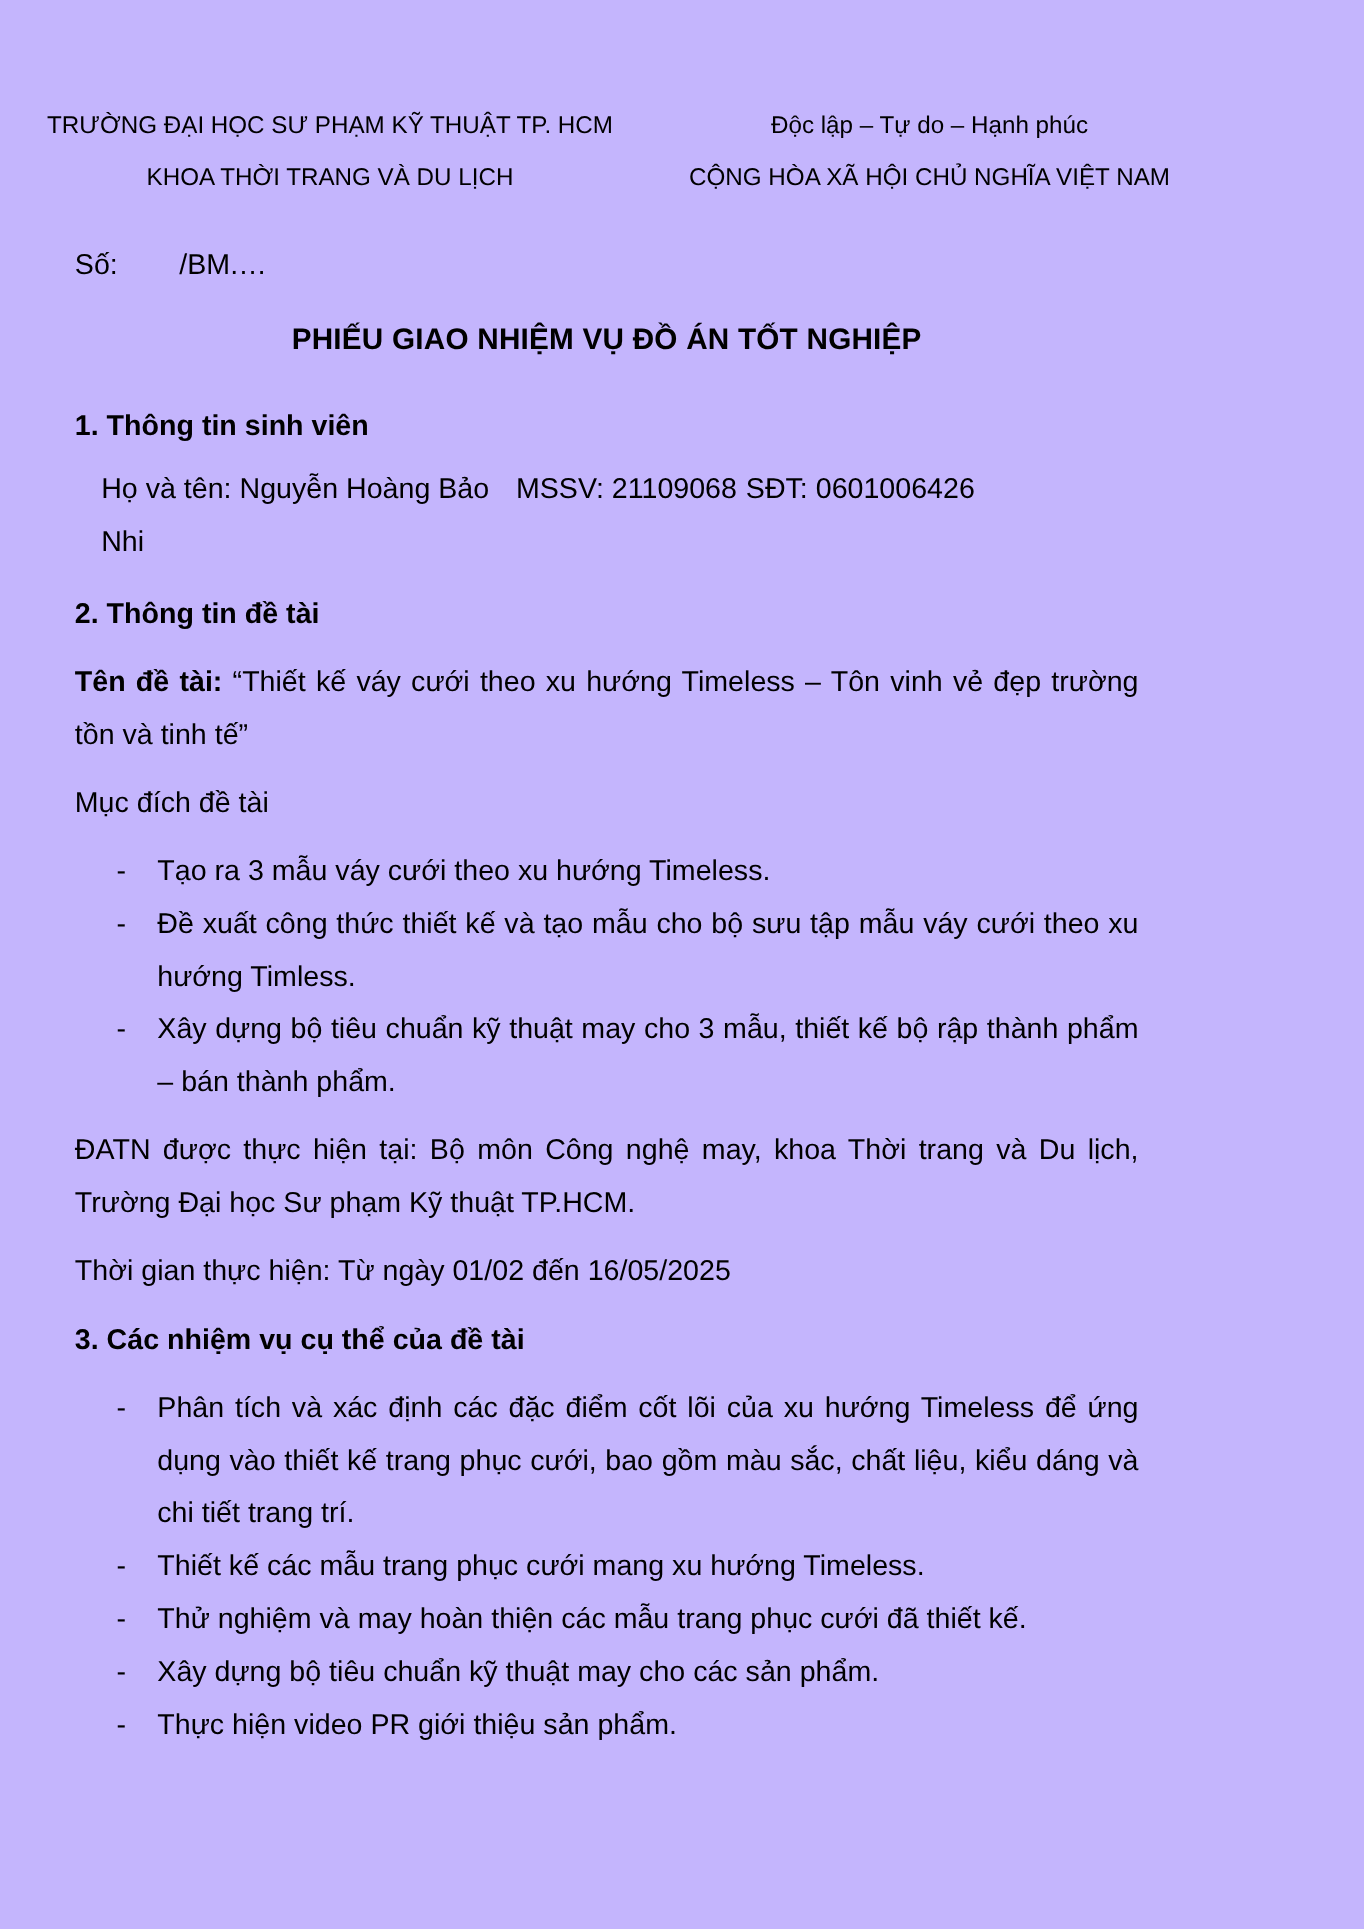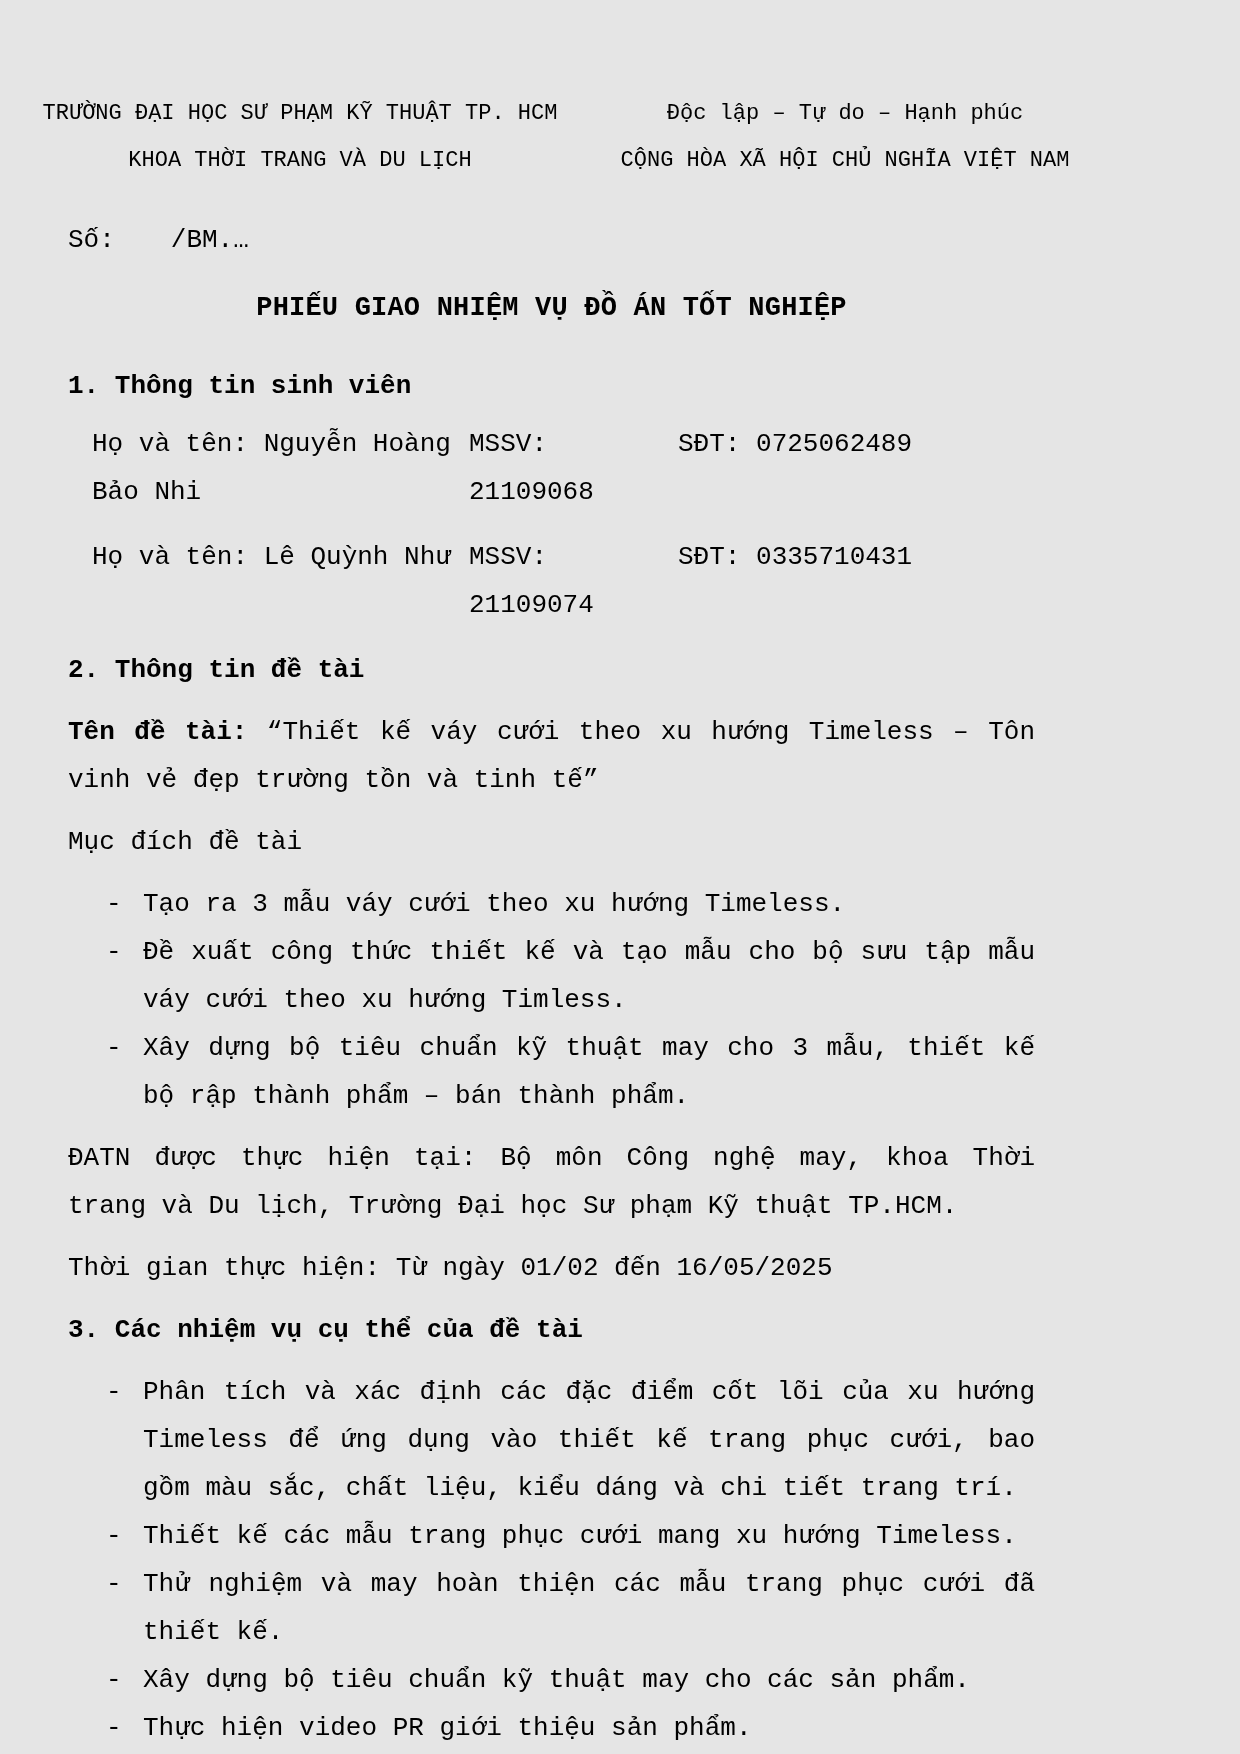--- a/index.html
+++ b/index.html
@@ -1,20 +1,20 @@
 <!DOCTYPE html>
 <html><head>
 <meta charset="utf-8">
 <style>
   html,body{margin:0;padding:0;background:#ffffff;}
   .page{
     position:relative;
     width:1240px;height:1754px;
-    background:#e5e5e5;color:#000;
-    font-family:Liberation Mono, monospace;
+    background:#c4b5fd;color:#000;
+    font-family:Liberation Sans, sans-serif;
     overflow:hidden;
   }
   .header{display:flex;padding-top:90px;font-size:22px;line-height:47px;}
   .header-left{width:600px;text-align:center;}
   .header-right{width:490px;text-align:center;}
   .content{margin-left:68px;width:967px;font-size:26px;line-height:48px;}
   .so-line{margin-top:32px;}
   .so-value{margin-left:56px;}
   .doc-title{margin-top:20px;font-size:27px;font-weight:bold;text-align:center;letter-spacing:.2px;}
   .sec-h{font-weight:bold;margin-top:14px;}
@@ -51,28 +51,23 @@
       <span>Số:</span><span class="so-value">/BM.…</span>
     </div>
 
     <div class="doc-title">PHIẾU GIAO NHIỆM VỤ ĐỒ ÁN TỐT NGHIỆP</div>
 
     <div class="sec-h first">1. Thông tin sinh viên</div>
 
     <div class="student-row r1">
       <span><span>Họ và tên:</span> <span>Nguyễn Hoàng Bảo Nhi</span></span>
       <span><span>MSSV:</span> <span>21109068</span></span>
-      <span><span>SĐT:</span> <span>0725062489</span></span>
+      <span><span>SĐT:</span> <span>0601006426</span></span>
     </div>
 
-    <div class="student-row r2">
-      <span><span>Họ và tên:</span> <span>Lê Quỳnh Như</span></span>
-      <span><span>MSSV:</span> <span>21109074</span></span>
-      <span><span>SĐT:</span> <span>0335710431</span></span>
-    </div>
 
     <div class="sec-h second">2. Thông tin đề tài</div>
 
     <div class="p">
       <span class="bold">Tên đề tài:</span> <span>“Thiết kế váy cưới theo xu hướng Timeless – Tôn vinh vẻ đẹp trường tồn và tinh tế”</span>
     </div>
 
     <div class="p">Mục đích đề tài</div>
 
     <div class="list">

